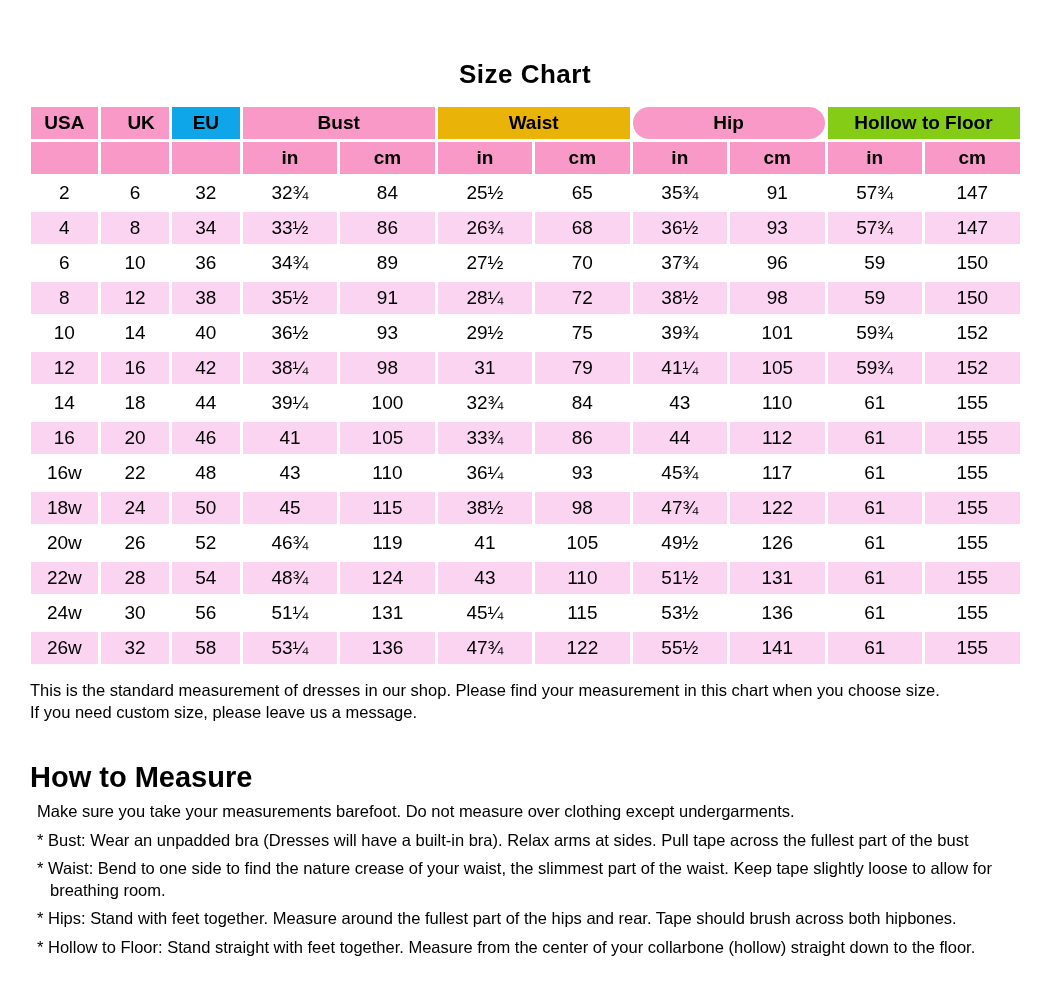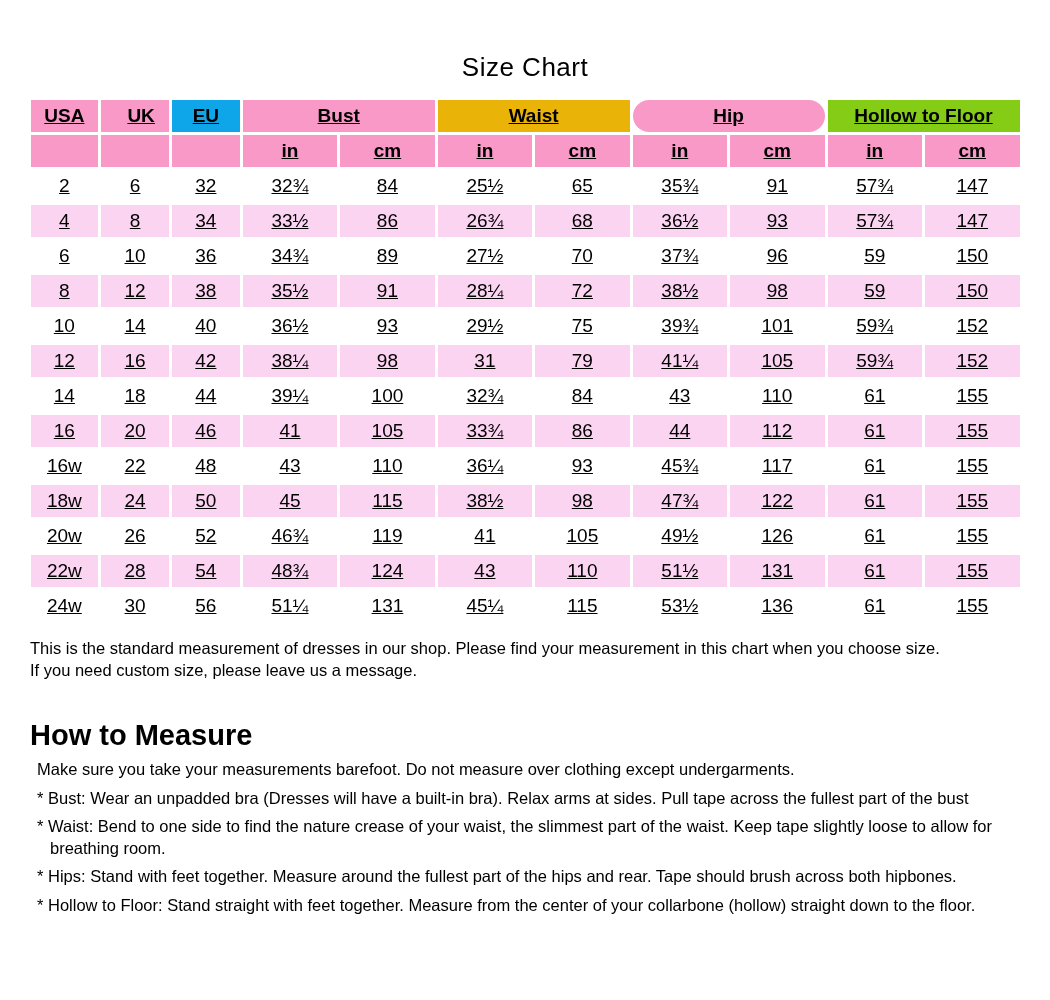--- a/index.html
+++ b/index.html
@@ -12,32 +12,31 @@
   .page {
     width: 1050px;
     height: 1000px;
     background: #ffffff;
     box-sizing: border-box;
     overflow: hidden;
   }
   .title {
     text-align: center;
     font-size: 26px;
-    font-weight: normal;
+    font-weight: bold;
     padding-top: 52px;
-    margin: 0 0 14px 0;
+    margin: 7px 0 14px 0;
     letter-spacing: 0.5px;
   }
   table.size-chart {
     border-collapse: separate;
     border-spacing: 3px;
     margin: 0 auto;
     width: 995px;
     table-layout: fixed;
-    text-decoration: underline;
   }
   table.size-chart col.c-small { width: 66px; }
   table.size-chart col.c-wide  { width: 92px; }
   table.size-chart th, table.size-chart td {
     text-align: center;
     vertical-align: middle;
     font-size: 19px;
     height: 32px;
     padding: 0;
     overflow: hidden;
@@ -278,20 +277,33 @@
           <td>56</td>
           <td>51¼</td>
           <td>131</td>
           <td>45¼</td>
           <td>115</td>
           <td>53½</td>
           <td>136</td>
           <td>61</td>
           <td>155</td>
         </tr>
+        <tr class="row-pink">
+          <td>26w</td>
+          <td>32</td>
+          <td>58</td>
+          <td>53¼</td>
+          <td>136</td>
+          <td>47¾</td>
+          <td>122</td>
+          <td>55½</td>
+          <td>141</td>
+          <td>61</td>
+          <td>155</td>
+        </tr>
       </tbody>
   </table>
 
   <div class="notes">
     <p>This is the standard measurement of dresses in our shop. Please find your measurement in this chart when you choose size.</p>
     <p>If you need custom size, please leave us a message.</p>
   </div>
 
   <h2 class="htm-heading">How to Measure</h2>
 

